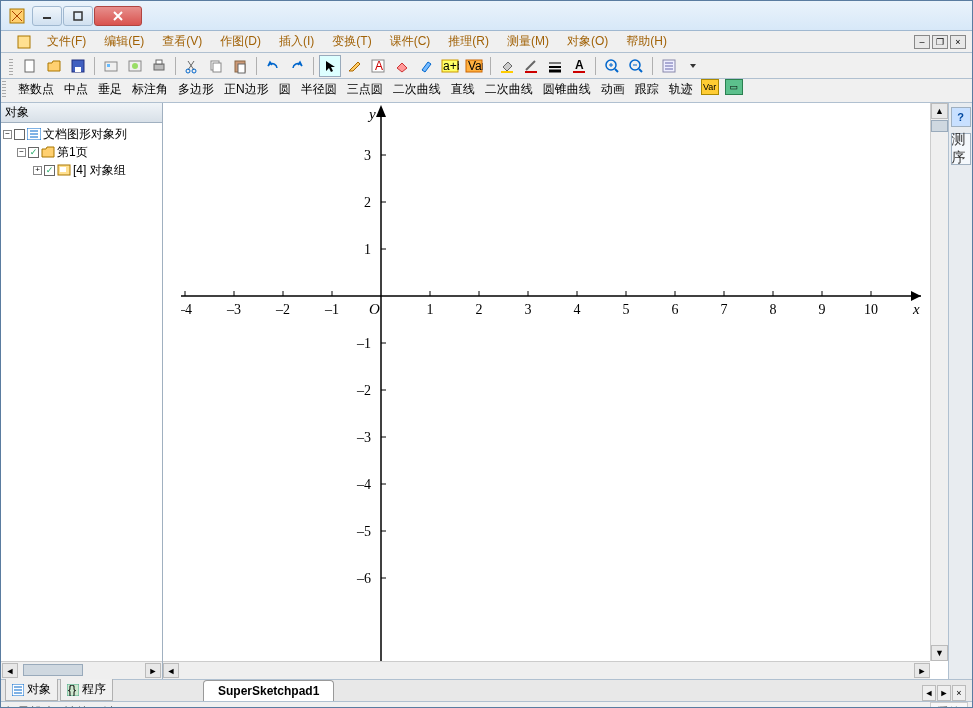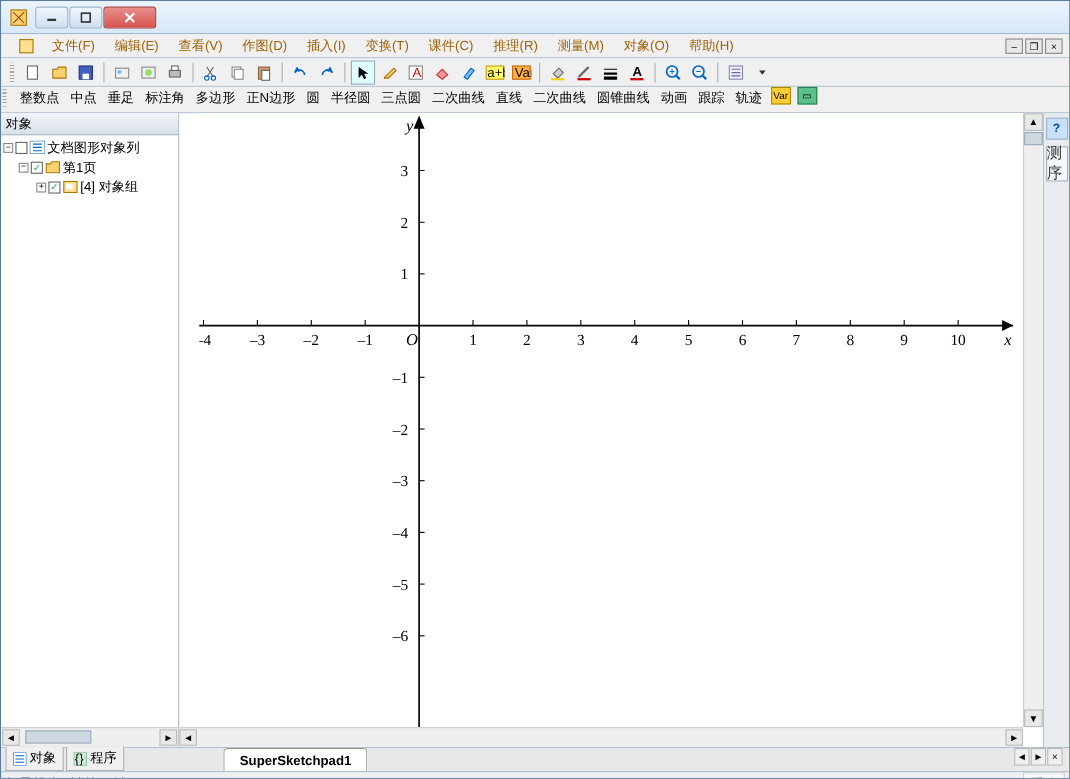--- a/index.html
+++ b/index.html
@@ -56,21 +56,21 @@
 
 
 .rightcol { width:24px; background:#e8ecf0; border-left:1px solid #b0c0d0; display:flex; flex-direction:column; align-items:center; padding-top:4px; gap:6px;}
 .rc-btn { width:20px; height:20px; border:1px solid #a0b0c0; background:#f4f8fc; display:flex;align-items:center;justify-content:center; font-size:11px; cursor:default;}
 .rc-label { writing-mode:horizontal-tb; font-size:14px; color:#333;}
 
 
 .tabs-row { height: 22px; background: #e8e8e8; display: flex; align-items:flex-end; border-top:1px solid #b0c0d0;}
 .side-tabs { width:162px; display:flex; gap:2px; padding-left:4px; align-items:center;}
 .side-tab { padding:2px 6px; background:#f0f0f0; border:1px solid #b0b0b0; display:flex;align-items:center;gap:3px;}
-.doc-tabs { flex:1; display:flex; align-items:flex-start; padding-left:40px;}
+.doc-tabs { flex:1; display:flex; align-items:flex-end; padding-left:40px;}
 .doc-tab { padding:3px 14px; background:#fff; border:1px solid #999; border-bottom:none; border-radius:4px 4px 0 0; font-weight:bold;}
 .doc-nav { margin-left:auto; display:flex; gap:1px; padding-right:6px;}
 .doc-nav-btn{width:14px;height:16px;border:1px solid #bbb;background:#efefef;display:flex;align-items:center;justify-content:center;font-size:9px;}
 
 
 .statusbar { height: 22px; background: #f0f0f0; border-top: 1px solid #b0c0d0; display:flex; align-items:center; padding:0 4px;}
 .status-text { flex:1; color:#333;}
 .status-cell { border:1px solid #ccc; padding:1px 6px; color:#888; background:#f8f8f8;}
 
 .axis-label { font-family: "Times New Roman", serif; font-style: italic; font-size: 15px;}

